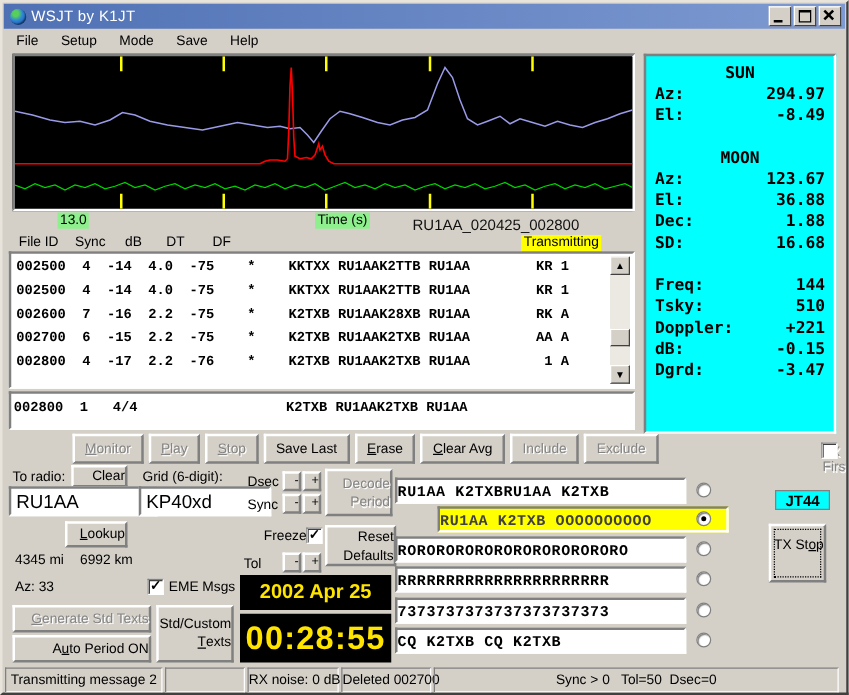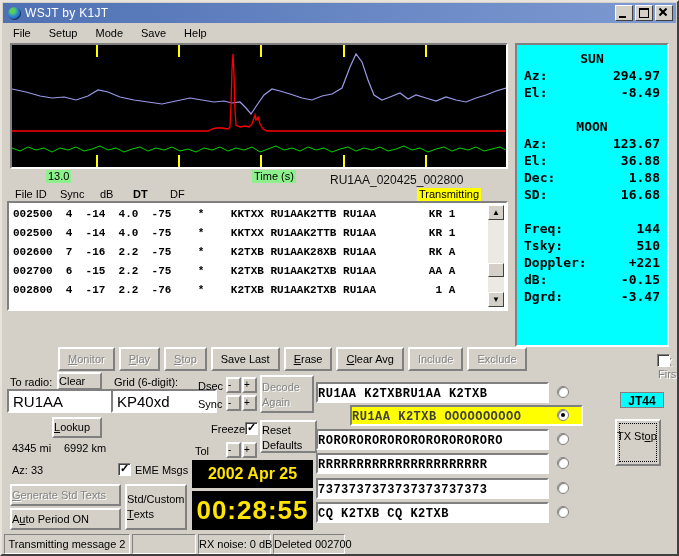--- a/index.html
+++ b/index.html
@@ -37,21 +37,21 @@
   .lrow{font:bold 11px "Liberation Mono",monospace;line-height:19px;white-space:pre;color:#000;padding-left:2px;}
   .vscroll{position:absolute;right:2px;top:2px;width:16px;bottom:2px;background:#ece9e2;}
   .sbtn{position:absolute;left:0;width:16px;height:15px;background:#d4d0c8;border-top:1px solid #fff;border-left:1px solid #fff;
     border-right:1px solid #404040;border-bottom:1px solid #404040;font-size:8px;text-align:center;line-height:14px;color:#000;box-sizing:border-box;}
   .sthumb{position:absolute;left:0;width:16px;height:14px;background:#d4d0c8;border-top:1px solid #fff;border-left:1px solid #fff;
     border-right:1px solid #404040;border-bottom:1px solid #404040;box-sizing:border-box;}
   .avgbox{position:absolute;left:5px;top:311px;width:501px;height:31px;}
   .avgbox .lrow{padding-top:3px;}
   
   .btn{background:#d4d0c8;border-top:2px solid #fff;border-left:2px solid #fff;border-bottom:2px solid #808080;border-right:2px solid #808080;
-    font-family:"Liberation Sans",sans-serif;font-size:11px;color:#000;text-align:left;box-sizing:border-box;cursor:default;}
+    font-family:"Liberation Sans",sans-serif;font-size:11px;color:#000;text-align:right;box-sizing:border-box;cursor:default;}
   .btn.disabled{color:#848484;text-shadow:1px 1px 0 #fff;}
   .btnrow{position:absolute;left:56px;top:345px;display:flex;gap:4px;height:24px;}
   .btnrow .btn{padding:0 8px;line-height:20px;}
   .label{position:absolute;font-size:11px;color:#000;}
   .field{position:absolute;background:#fff;border-top:2px solid #808080;border-left:2px solid #808080;border-bottom:2px solid #fff;border-right:2px solid #fff;
     box-sizing:border-box;font-size:15px;color:#000;padding:2px 3px 0 4px;}
   .spin{position:absolute;width:15px;height:16px;font-size:10px;line-height:12px;padding:0;}
   .checkbox{position:absolute;width:13px;height:13px;background:#fff;border-top:1px solid #808080;border-left:1px solid #808080;
     border-bottom:1px solid #fff;border-right:1px solid #fff;box-shadow:inset 1px 1px 0 #404040;box-sizing:border-box;}
   .checkbox.on::after{content:"✓";position:absolute;left:1px;top:-2px;font-size:11px;font-weight:bold;color:#000;}
@@ -121,39 +121,42 @@
         <polyline points="0,103 8,106 16,102 24,105 32,103 40,107 48,103 56,105 64,102 72,106 80,104 88,101 96,105 104,103 112,107 120,104 128,102 136,106 144,103 152,105 160,102 168,106 176,104 184,107 192,103 200,105 208,102 216,106 224,103 232,105 240,102 248,107 256,104 264,101 272,105 280,103 288,106 296,102 304,105 312,103 320,107 328,104 336,102 344,106 352,103 360,105 368,102 376,106 384,104 392,101 400,105 408,103 416,107 424,104 432,102 440,106 448,103 456,105 464,102 472,106 480,104 488,102 494,105" fill="none" stroke="#00d400" stroke-width="1"></polyline>
       </svg>
   </div>
   <span class="glabel" style="left:44px;top:168px;">13.0</span>
   <span class="glabel" style="left:250px;top:168px;">Time (s)</span>
   <span class="filelabel">RU1AA_020425_002800</span>
 
   <span class="hdr" style="left:13px;">File ID</span>
   <span class="hdr" style="left:58px;">Sync</span>
   <span class="hdr" style="left:98px;">dB</span>
-  <span class="hdr" style="left:131px;font-weight:bold;">DT</span>
+  <span class="hdr" style="left:131px;">DT</span>
   <span class="hdr" style="left:168px;">DF</span>
   <span class="txlabel">Transmitting</span>
 
   <div class="listbox sunken">
     <div class="listrows">
       <div class="lrow">002500  4  -14  4.0  -75    *    KKTXX RU1AAK2TTB RU1AA        KR 1</div>
       <div class="lrow">002500  4  -14  4.0  -75    *    KKTXX RU1AAK2TTB RU1AA        KR 1</div>
       <div class="lrow">002600  7  -16  2.2  -75    *    K2TXB RU1AAK28XB RU1AA        RK A</div>
       <div class="lrow">002700  6  -15  2.2  -75    *    K2TXB RU1AAK2TXB RU1AA        AA A</div>
       <div class="lrow">002800  4  -17  2.2  -76    *    K2TXB RU1AAK2TXB RU1AA         1 A</div>
     </div>
     <div class="vscroll">
       <div class="sbtn" style="top:0;">▲</div>
       <div class="sthumb" style="bottom:30px;"></div>
       <div class="sbtn" style="bottom:0;">▼</div>
     </div>
   </div>
 
+  <div class="avgbox sunken">
+    <div class="lrow">002800  1   4/4                  K2TXB RU1AAK2TXB RU1AA</div>
+  </div>
 
   <div class="btnrow">
     <div class="btn disabled"><u>M</u>onitor</div>
     <div class="btn disabled"><u>P</u>lay</div>
     <div class="btn disabled"><u>S</u>top</div>
     <div class="btn">Save Last</div>
     <div class="btn"><u>E</u>rase</div>
     <div class="btn"><u>C</u>lear Avg</div>
     <div class="btn disabled">Include</div>
     <div class="btn disabled">Exclude</div>
@@ -178,21 +181,21 @@
   <div class="btn disabled" style="position:absolute;left:8px;top:482px;width:111px;height:22px;line-height:18px;"><u>G</u>enerate Std Texts</div>
   <div class="btn" style="position:absolute;left:8px;top:506px;width:111px;height:22px;line-height:18px;">A<u>u</u>to Period ON</div>
   <div class="btn" style="position:absolute;left:123px;top:482px;width:62px;height:46px;padding-top:6px;line-height:15px;">Std/Custom <u>T</u>exts</div>
 
   <span class="label" style="left:196px;top:378px;">Dsec</span>
   <div class="btn spin" style="left:224px;top:375px;">-</div>
   <div class="btn spin" style="left:240px;top:375px;">+</div>
   <span class="label" style="left:196px;top:396px;">Sync</span>
   <div class="btn spin" style="left:224px;top:393px;">-</div>
   <div class="btn spin" style="left:240px;top:393px;">+</div>
-  <div class="btn disabled" style="position:absolute;left:258px;top:373px;width:54px;height:38px;padding-top:3px;line-height:15px;">Decode Again</div>
+  <div class="btn disabled" style="position:absolute;left:258px;top:373px;width:54px;height:38px;padding-top:3px;line-height:15px;">Decode Period</div>
   <span class="label" style="left:209px;top:421px;">Freeze</span>
   <span class="checkbox on" style="left:243px;top:420px;"></span>
   <div class="btn" style="position:absolute;left:258px;top:418px;width:57px;height:33px;line-height:15px;padding-top:1px;">Reset Defaults</div>
   <span class="label" style="left:193px;top:443px;">Tol</span>
   <div class="btn spin" style="left:224px;top:440px;">-</div>
   <div class="btn spin" style="left:240px;top:440px;">+</div>
 
   <div class="msgfield sunken" style="top:380px;">RU1AA K2TXBRU1AA K2TXB</div>
   <span class="radio" style="left:555px;top:384px;"></span>
   <div class="msgfield sunken hl" style="top:403px;">RU1AA K2TXB OOOOOOOOOO</div>
@@ -260,15 +263,16 @@
         <span>Dgrd:</span>
         <span>-3.47</span>
       </div>
   </div>
 
   <div class="statusbar">
     <div class="seg" style="left:2px;width:126px;">Transmitting message 2</div>
     <div class="seg" style="left:130px;width:64px;"></div>
     <div class="seg" style="left:196px;width:73px;">RX noise: 0 dB</div>
     <div class="seg" style="left:271px;width:72px;">Deleted 002700</div>
+    <div class="seg" style="left:345px;width:324px;">Sync &gt; 0   Tol=50  Dsec=0</div>
   </div>
 
 </div>
 
 </body></html>

